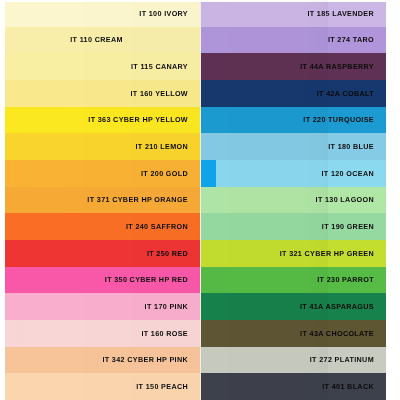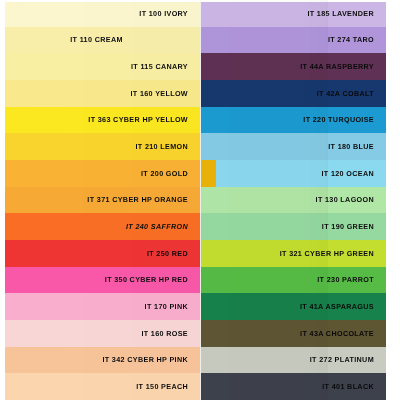--- a/index.html
+++ b/index.html
@@ -10,21 +10,21 @@
   body {
     width: 400px;
     height: 400px;
     font-family: "Liberation Sans", sans-serif;
     overflow: hidden;
   }
   #chart {
     position: relative;
     width: 328px;
     height: 400px;
-    background: #eab308;
+    background: #0ea5e9;
   }
   .column {
     position: absolute;
     top: 0;
     display: flex;
     flex-direction: column;
   }
   #col-left {
     left: 5px;
     width: 195px;
@@ -118,21 +118,21 @@
       </div>
       <div class="swatch" style="background: rgb(249, 212, 44);">
         <span class="swatch-label light">IT 210 LEMON</span>
       </div>
       <div class="swatch" style="background: rgb(249, 178, 51);">
         <span class="swatch-label light">IT 200 GOLD</span>
       </div>
       <div class="swatch" style="background: rgb(247, 169, 53);">
         <span class="swatch-label light">IT 371 CYBER HP ORANGE</span>
       </div>
-      <div class="swatch" style="background: rgb(249, 110, 36); font-style: italic;">
+      <div class="swatch" style="background: rgb(249, 110, 36);">
         <span class="swatch-label light">IT 240 SAFFRON</span>
       </div>
       <div class="swatch" style="background: rgb(239, 52, 52);">
         <span class="swatch-label dark-bg">IT 250 RED</span>
       </div>
       <div class="swatch" style="background: rgb(249, 88, 168);">
         <span class="swatch-label light">IT 350 CYBER HP RED</span>
       </div>
       <div class="swatch" style="background: rgb(249, 174, 205);">
         <span class="swatch-label light">IT 170 PINK</span>

